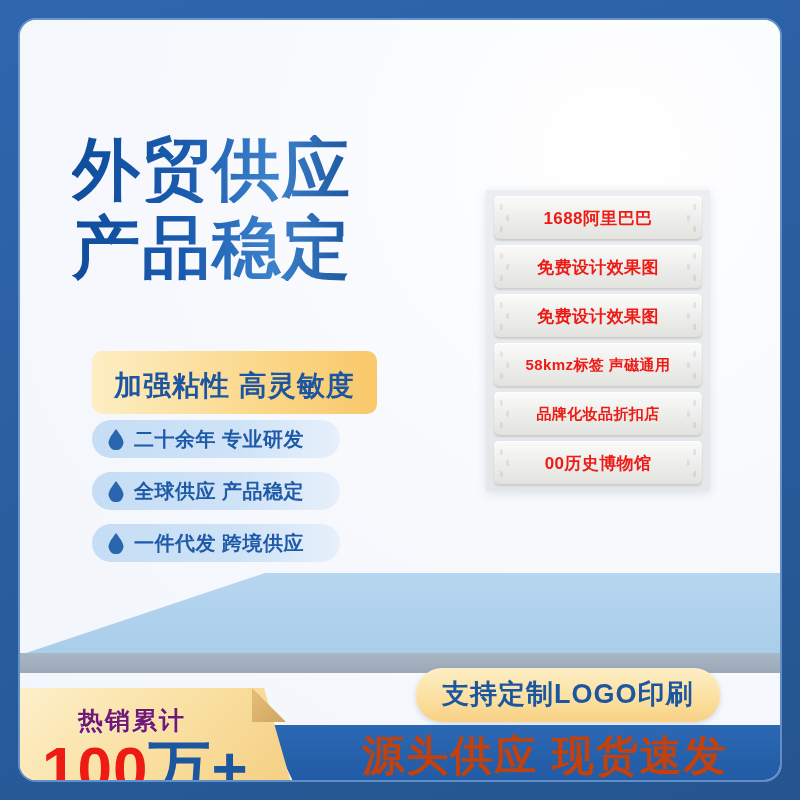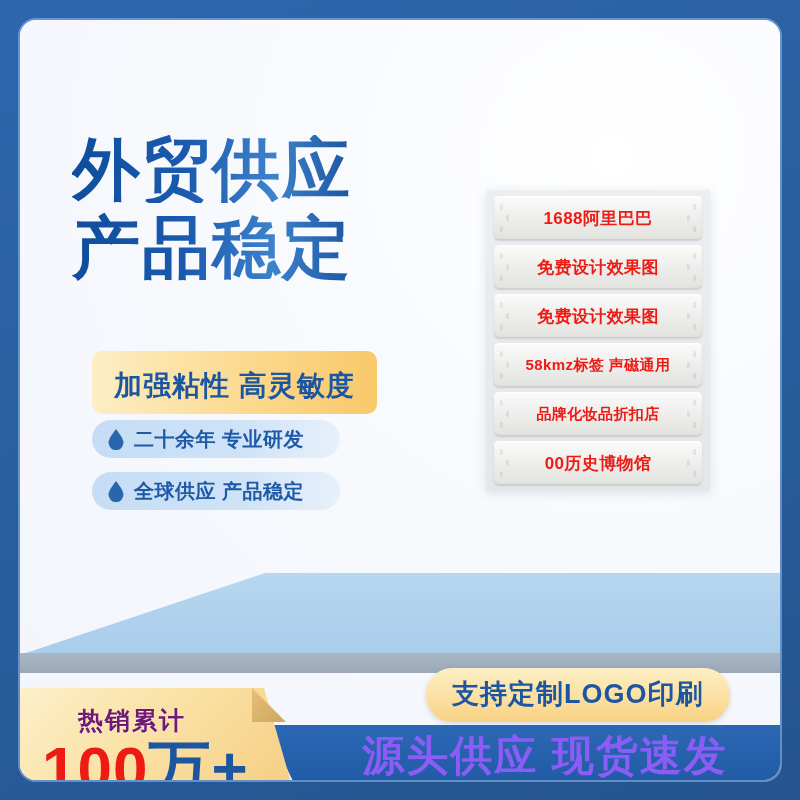--- a/index.html
+++ b/index.html
@@ -179,21 +179,21 @@
     font-weight: bold;
     letter-spacing: 0.4px;
     white-space: nowrap;
     z-index: 2;
   }
   .tag-text.small { font-size: 15px; }
 
   
   .logo-pill {
     position: absolute;
-    left: 406px;
+    left: 396px;
     top: 648px;
     padding: 8px 26px 10px 26px;
     border-radius: 26px;
     background: linear-gradient(180deg, #fdeec4 0%, #fbdf9f 60%, #f8d083 100%);
     color: #1d56a0;
     font-size: 27px;
     font-weight: bold;
     letter-spacing: 1px;
     white-space: nowrap;
     box-shadow: 0 2px 5px rgba(90,110,140,0.22);
@@ -208,21 +208,21 @@
     height: 75px;
     background: linear-gradient(180deg, #2b68b4 0%, #1f56a0 100%);
     clip-path: polygon(246px 0, 780px 0, 780px 75px, 282px 75px);
   }
   .bottom-ribbon-text {
     position: absolute;
     left: 290px;
     top: 708px;
     width: 470px;
     text-align: center;
-    color: #8b5cf6;
+    color: #c2410c;
     font-size: 42px;
     font-weight: bold;
     letter-spacing: 2px;
     white-space: nowrap;
   }
 
   
   .sales-banner {
     position: absolute;
     left: -14px;
@@ -294,20 +294,26 @@
           <span class="feature-label">二十余年 专业研发</span>
         </div>
 
         <div class="feature-pill">
           <svg class="drop-icon" viewBox="0 0 16 21">
             <path d="M8 0 C8 0 15.5 9.2 15.5 13.6 A7.5 7.5 0 0 1 0.5 13.6 C0.5 9.2 8 0 8 0 Z" fill="#2a66ad"></path>
           </svg>
           <span class="feature-label">全球供应 产品稳定</span>
         </div>
 
+        <div class="feature-pill">
+          <svg class="drop-icon" viewBox="0 0 16 21">
+            <path d="M8 0 C8 0 15.5 9.2 15.5 13.6 A7.5 7.5 0 0 1 0.5 13.6 C0.5 9.2 8 0 8 0 Z" fill="#2a66ad"></path>
+          </svg>
+          <span class="feature-label">一件代发 跨境供应</span>
+        </div>
 
       </div>
 
       <div class="tag-stack">
         <div class="tag">
           <span class="tag-text">1688阿里巴巴</span>
         </div>
         <div class="tag">
           <span class="tag-text">免费设计效果图</span>
         </div>

